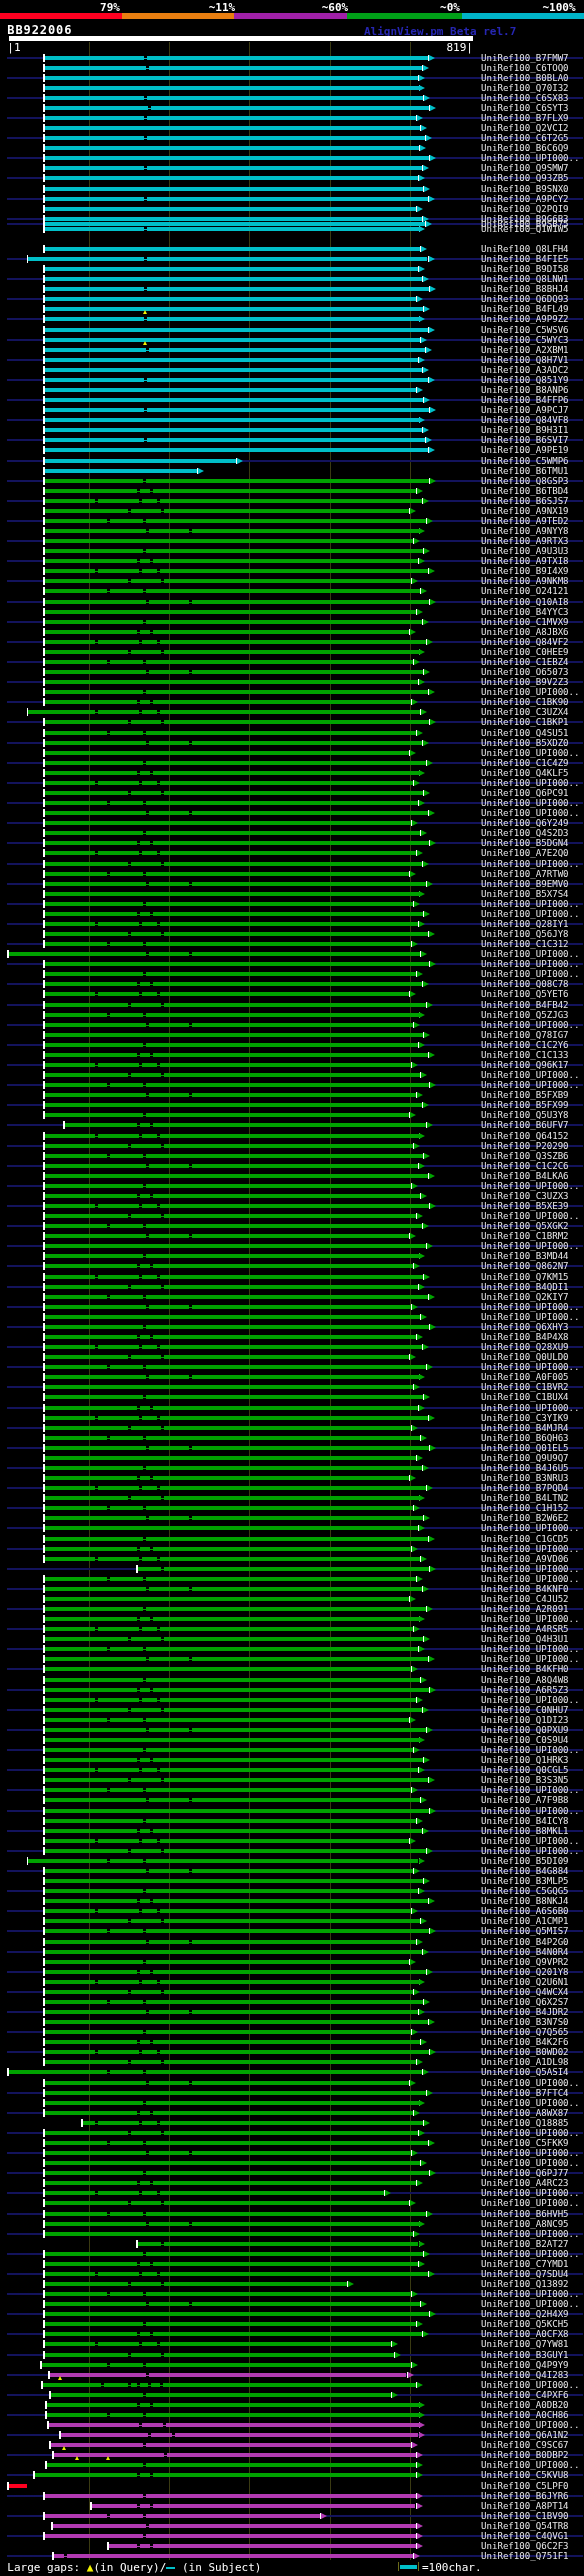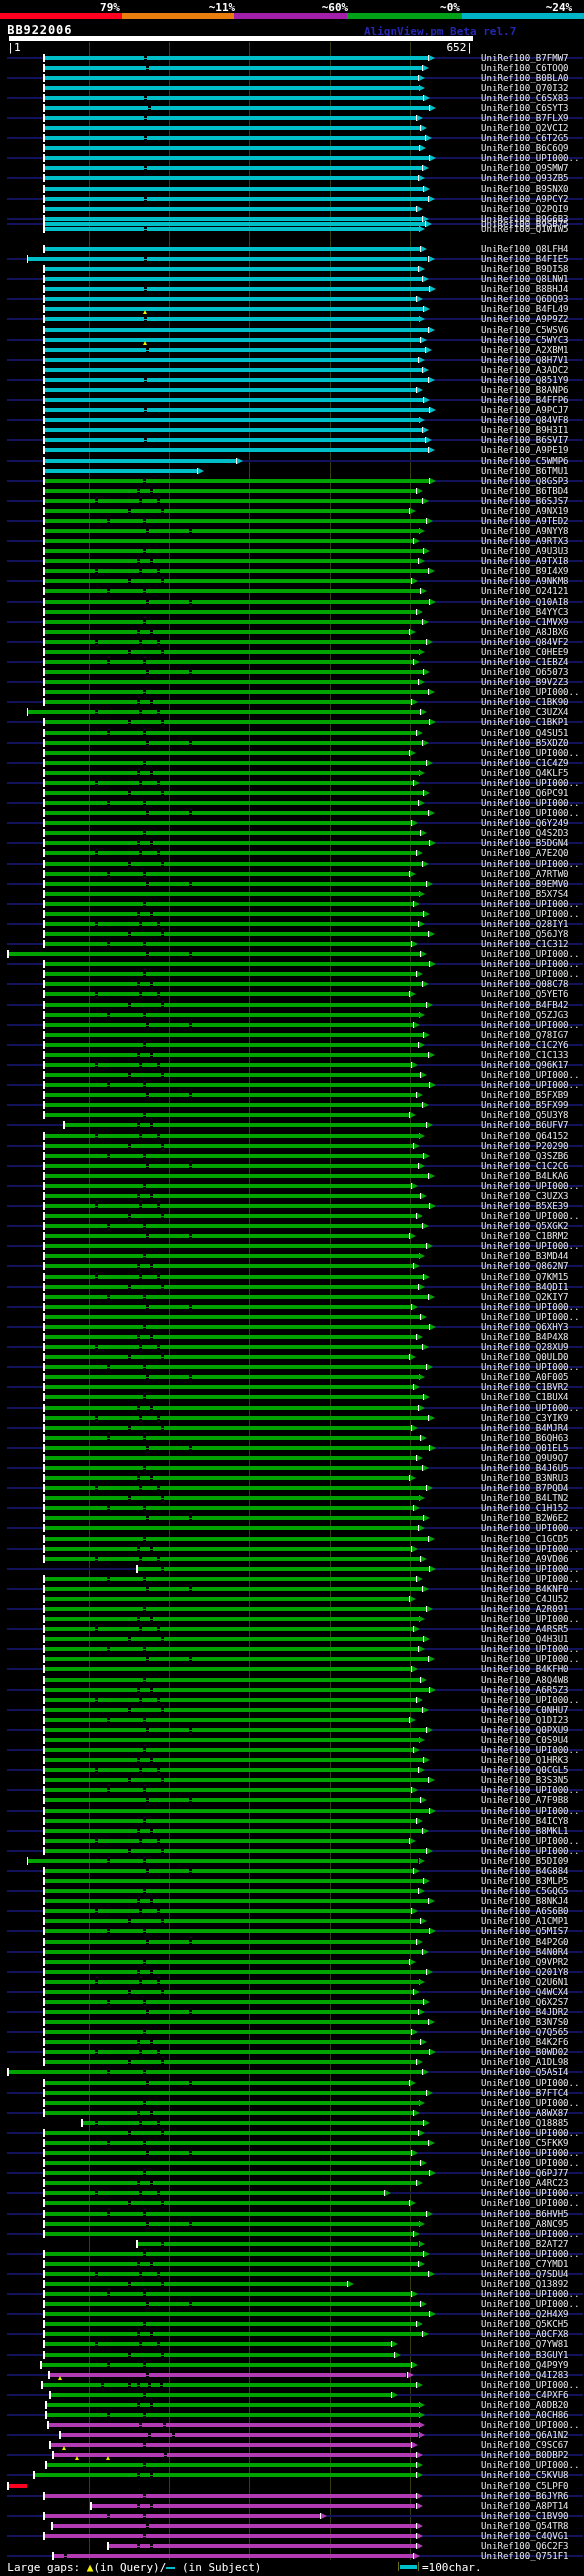--- a/index.html
+++ b/index.html
@@ -32,36 +32,36 @@
   #legend-note{position:absolute;top:2561px;left:422px;color:#fff;font-size:11px;}
 </style>
 </head>
 <body>
 
 <div id="keylabels">
     <div class="keylabel" style="left: 110px;">79%</div>
     <div class="keylabel" style="left: 222px;">~11%</div>
     <div class="keylabel" style="left: 335px;">~60%</div>
     <div class="keylabel" style="left: 450px;">~0%</div>
-    <div class="keylabel" style="left: 559px;">~24%</div>
+    <div class="keylabel" style="left: 559px;">~100%</div>
   </div>
 <div id="keybar">
     <div style="width: 122px; background: rgb(255, 0, 32);"></div>
     <div style="width: 112px; background: rgb(232, 126, 16);"></div>
     <div style="width: 113px; background: rgb(160, 32, 168);"></div>
     <div style="width: 115px; background: rgb(0, 160, 24);"></div>
     <div style="width: 122px; background: rgb(0, 180, 200);"></div>
   </div>
 
 <div id="querylabel">BB922006</div>
 <div id="watermark">AlignView.pm Beta rel.7</div>
 
 <div id="scalebar"></div>
 <div id="scaleleft">|1</div>
-<div id="scaleright">652|</div>
+<div id="scaleright">819|</div>
 <div id="gridlines">
     <div class="grid" style="left: 89px;"></div>
     <div class="grid" style="left: 169px;"></div>
     <div class="grid" style="left: 249px;"></div>
     <div class="grid" style="left: 330px;"></div>
     <div class="grid" style="left: 410px;"></div>
   </div>
 
 <div id="plot">
     <div class="row" style="top: 53px;">

